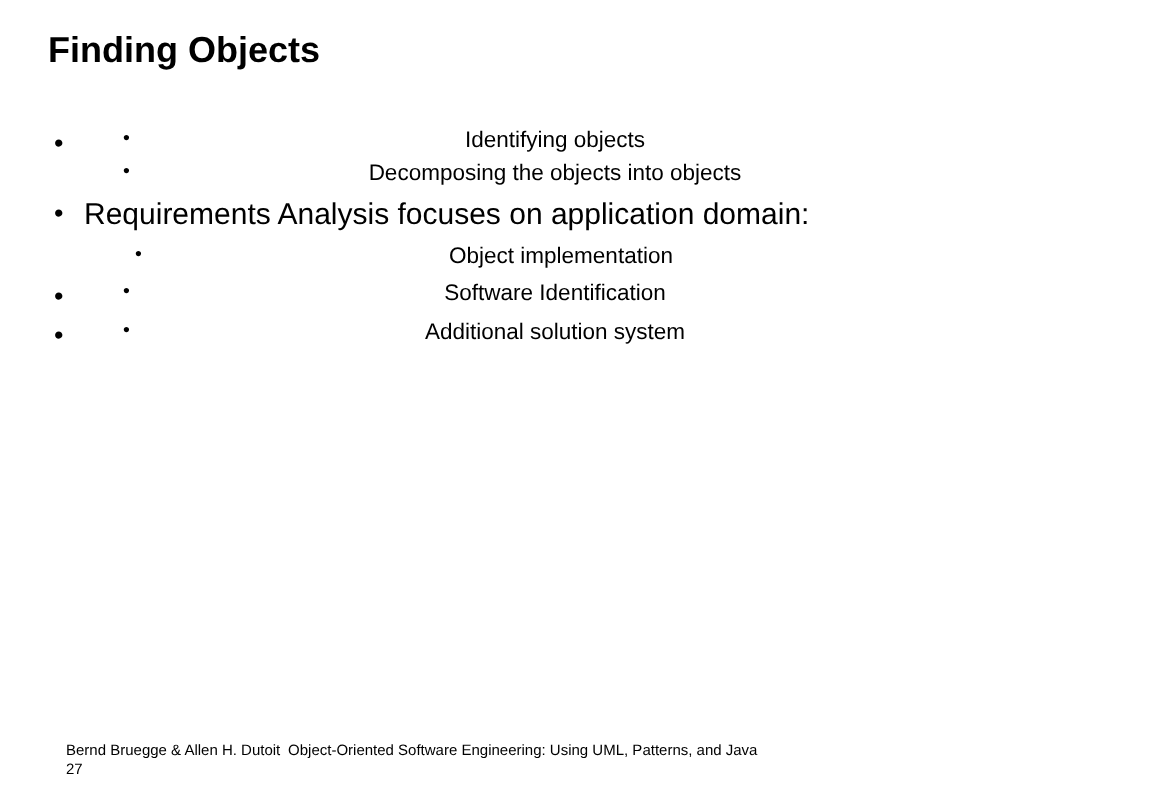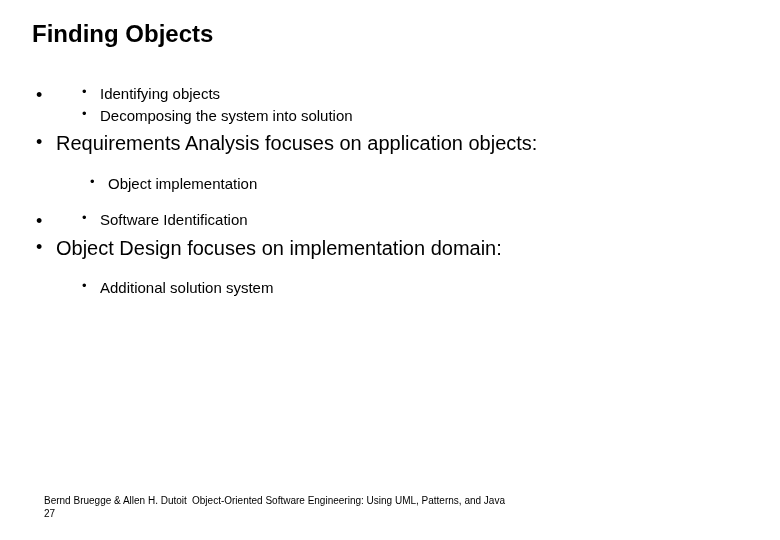--- a/index.html
+++ b/index.html
@@ -35,24 +35,25 @@
   }
   ul.l1 > li::before {
     content: "•";
     position: absolute;
     left: -20px;
     top: 0;
     font-size: 18px;
   }
   ul.l2 {
     list-style: none;
-    margin: 17px 0 6px 0;
+    margin: 4px 0 6px 0;
     padding: 0 0 0 44px;
     font-size: 15px;
     line-height: 1.3;
+    text-align: center;
   }
   ul.l2 > li {
     position: relative;
     padding-left: 0;
     margin-bottom: 2px;
   }
   ul.l2 > li::before {
     content: "•";
     position: absolute;
     left: -18px;
@@ -90,44 +91,43 @@
   <h1 class="title">Finding Objects</h1>
 
   <ul class="l1">
 
     <li>
       <ul class="l2">
         <li>
           <span>Identifying objects</span>
         </li>
         <li>
-          <span>Decomposing the system into solution</span>
+          <span>Decomposing the objects into objects</span>
         </li>
       </ul>
     </li>
 
     <li>
-      <span>Requirements Analysis focuses on application objects:</span>
+      <span>Requirements Analysis focuses on application domain:</span>
       <ul class="l2 offset">
         <li>
           <span>Object implementation</span>
         </li>
       </ul>
     </li>
 
     <li>
       <ul class="l2">
         <li>
           <span>Software Identification</span>
         </li>
       </ul>
     </li>
 
     <li>
-      <span>Object Design focuses on implementation domain:</span>
       <ul class="l2">
         <li>
           <span>Additional solution system</span>
         </li>
       </ul>
     </li>
 
   </ul>
 
   <div class="footer">

